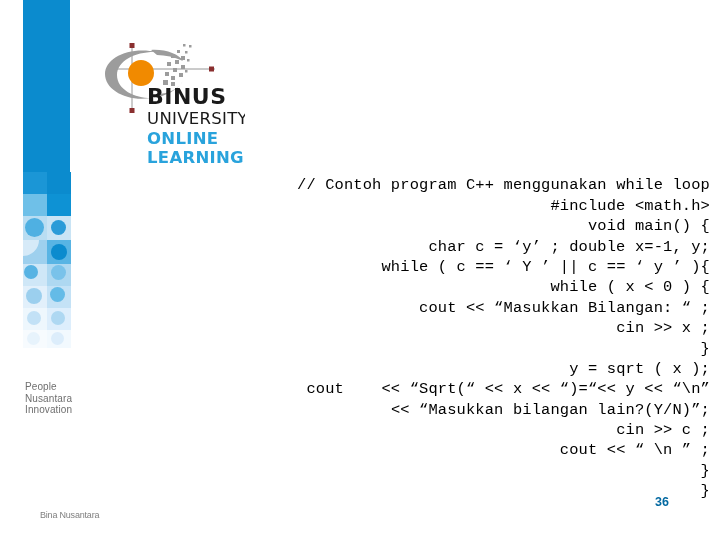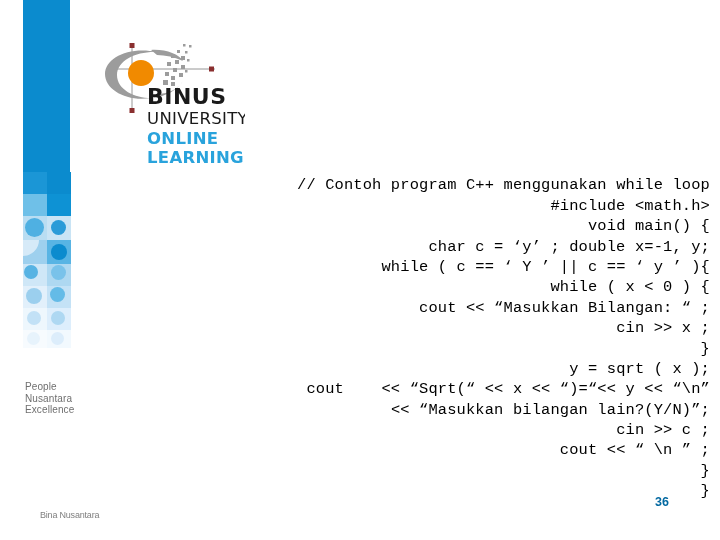--- a/index.html
+++ b/index.html
@@ -172,21 +172,21 @@
       <div class="mo" style="left:8px;  top:158px; width:24px; height:18px; background:#f7fbfe;"></div>
       <div class="circ" style="left:12px; top:160px; width:13px; height:13px; background:#e7f3fc;"></div>
       <div class="mo" style="left:32px; top:158px; width:24px; height:18px; background:#f2f9fe;"></div>
       <div class="circ" style="left:36px; top:160px; width:13px; height:13px; background:#dcedfb;"></div>
     </div>
   </div>
 
   <div id="pie-tagline">
     <div>People</div>
     <div>Nusantara</div>
-    <div>Excellence</div>
+    <div>Innovation</div>
   </div>
 
   <div id="logo">
     <svg width="150" height="140" viewBox="0 0 150 140" xmlns="http://www.w3.org/2000/svg">
 
       <g stroke="#8a8a8a" stroke-width="0.9">
         <line x1="15" y1="37" x2="120" y2="37"></line>
         <line x1="37" y1="14" x2="37" y2="80"></line>
       </g>
       <g fill="#8a2f2f">

